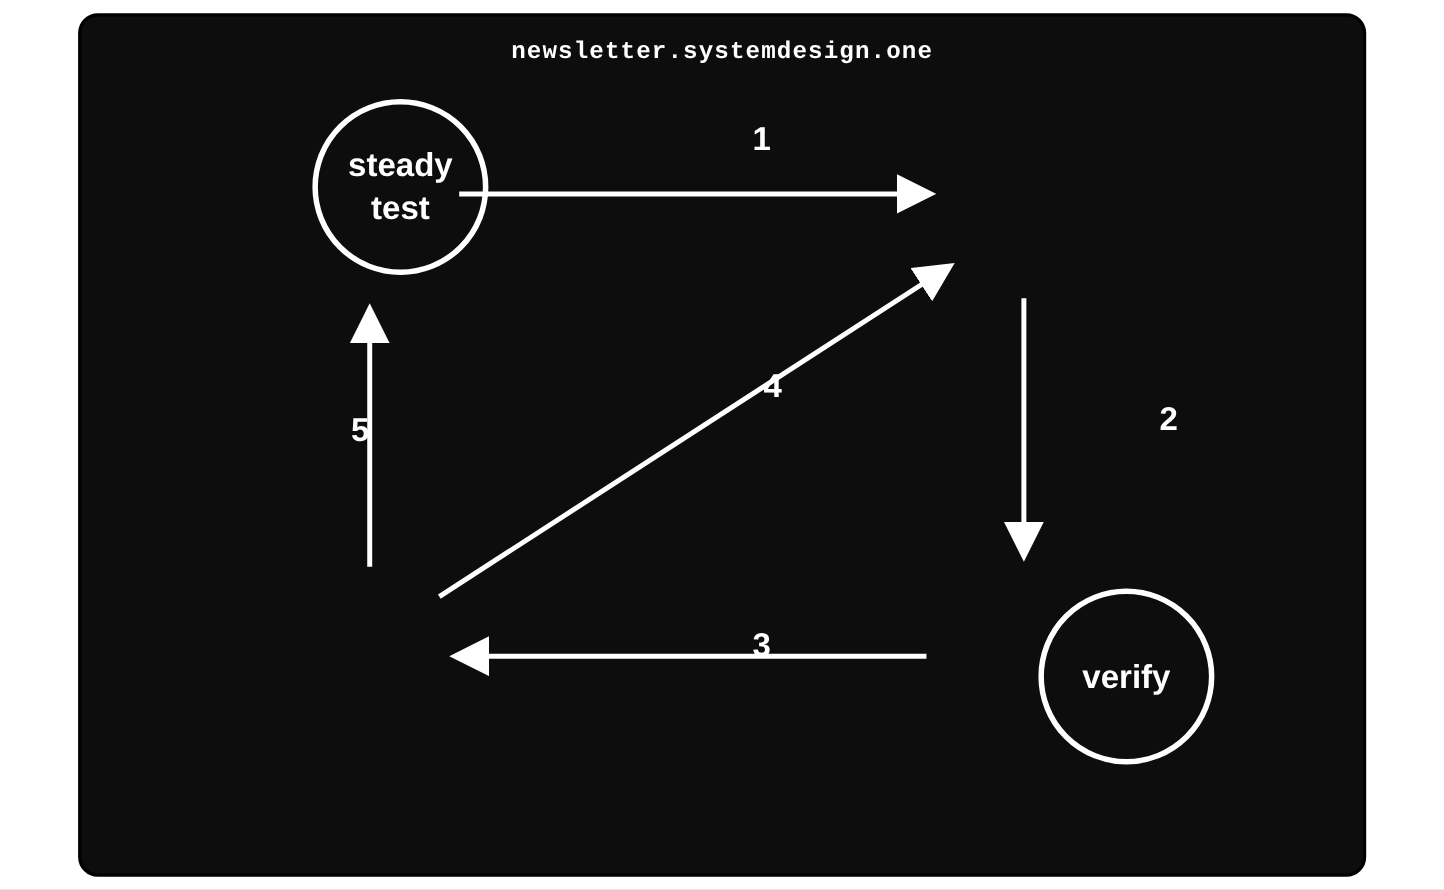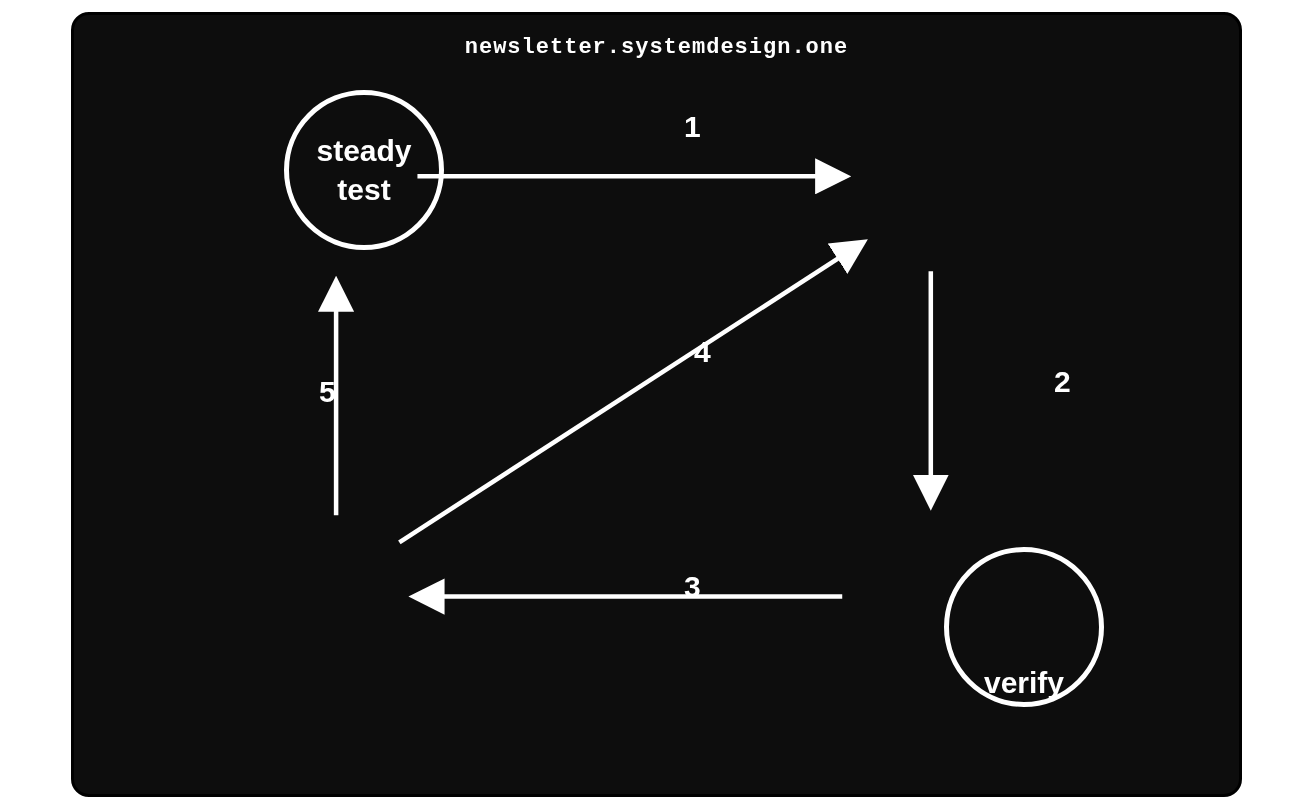--- a/index.html
+++ b/index.html
@@ -87,21 +87,21 @@
 
     <line x1="290" y1="515" x2="290" y2="260" stroke="#fff" stroke-width="5" marker-end="url(#arrowhead)"></line>
   </svg>
 
   <div class="node" style="left:210px; top:75px;align-items:center;">
     <span>steady</span>
     <span>test</span>
   </div>
 
 
-  <div class="node" style="left:870px; top:532px;justify-content:flex-end;">
+  <div class="node" style="left:870px; top:520px;">
     <span>verify</span>
   </div>
 
 
   <div class="edge-label" style="left:610px; top:95px;">1</div>
   <div class="edge-label" style="left:980px; top:350px;">2</div>
   <div class="edge-label" style="left:610px; top:555px;">3</div>
   <div class="edge-label" style="left:620px; top:320px;">4</div>
   <div class="edge-label" style="left:245px; top:360px;">5</div>
 

